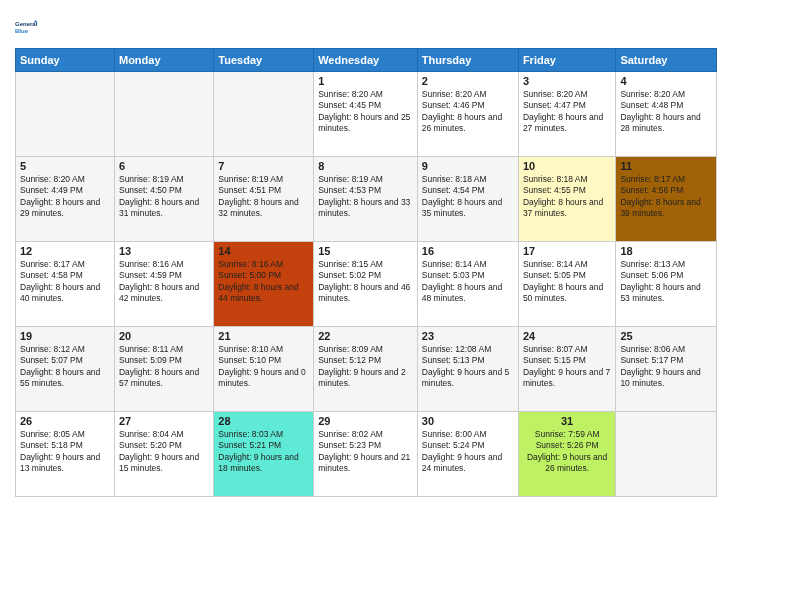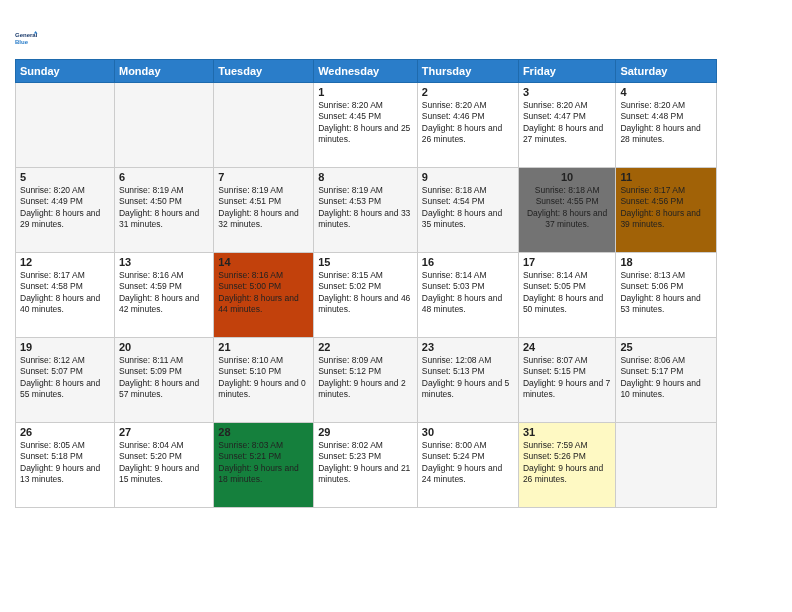--- a/index.html
+++ b/index.html
@@ -6,21 +6,21 @@
     body {
       width: 792px;
       height: 612px;
       font-family: Arial, sans-serif;
       background: #fff;
       overflow: hidden;
     }
     .page {
       width: 732px;
       height: 612px;
-      padding: 23px 15px;
+      padding: 12px 15px;
     }
     .header {
       display: flex;
       justify-content: space-between;
       align-items: flex-start;
       margin-bottom: 6px;
     }
     .logo {
       display: flex;
       align-items: center;
@@ -180,21 +180,21 @@
 Daylight: 8 hours
 and 33 minutes.</div>
           </td>
           <td style="background: rgb(245, 245, 245);">
             <span class="day-num">9</span>
             <div class="day-info">Sunrise: 8:18 AM
 Sunset: 4:54 PM
 Daylight: 8 hours
 and 35 minutes.</div>
           </td>
-          <td style="background: #737373; text-align: center;">
+          <td style="background: #fef9c3;">
             <span class="day-num">10</span>
             <div class="day-info">Sunrise: 8:18 AM
 Sunset: 4:55 PM
 Daylight: 8 hours
 and 37 minutes.</div>
           </td>
           <td style="background: #a16207;">
             <span class="day-num">11</span>
             <div class="day-info">Sunrise: 8:17 AM
 Sunset: 4:56 PM
@@ -312,42 +312,42 @@
 Daylight: 9 hours
 and 13 minutes.</div>
           </td>
           <td style="background: rgb(255, 255, 255);">
             <span class="day-num">27</span>
             <div class="day-info">Sunrise: 8:04 AM
 Sunset: 5:20 PM
 Daylight: 9 hours
 and 15 minutes.</div>
           </td>
-          <td style="background: #15803d;">
+          <td style="background: #5eead4;">
             <span class="day-num">28</span>
             <div class="day-info">Sunrise: 8:03 AM
 Sunset: 5:21 PM
 Daylight: 9 hours
 and 18 minutes.</div>
           </td>
           <td style="background: rgb(255, 255, 255);">
             <span class="day-num">29</span>
             <div class="day-info">Sunrise: 8:02 AM
 Sunset: 5:23 PM
 Daylight: 9 hours
 and 21 minutes.</div>
           </td>
           <td style="background: rgb(255, 255, 255);">
             <span class="day-num">30</span>
             <div class="day-info">Sunrise: 8:00 AM
 Sunset: 5:24 PM
 Daylight: 9 hours
 and 24 minutes.</div>
           </td>
-          <td style="background: #fef9c3;">
+          <td style="background: #bef264; text-align: center;">
             <span class="day-num">31</span>
             <div class="day-info">Sunrise: 7:59 AM
 Sunset: 5:26 PM
 Daylight: 9 hours
 and 26 minutes.</div>
           </td>
           <td class="empty"></td>
         </tr>
       </tbody>
   </table>

